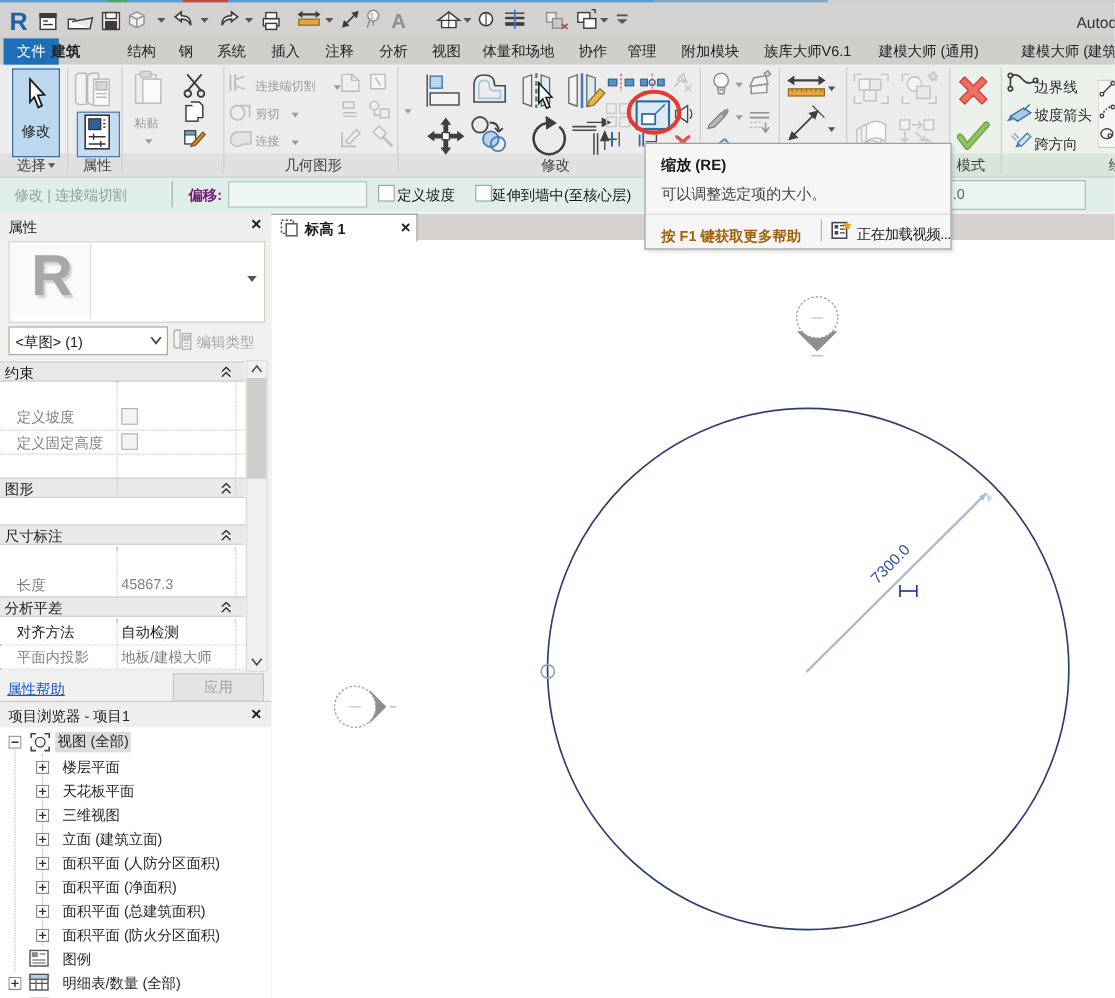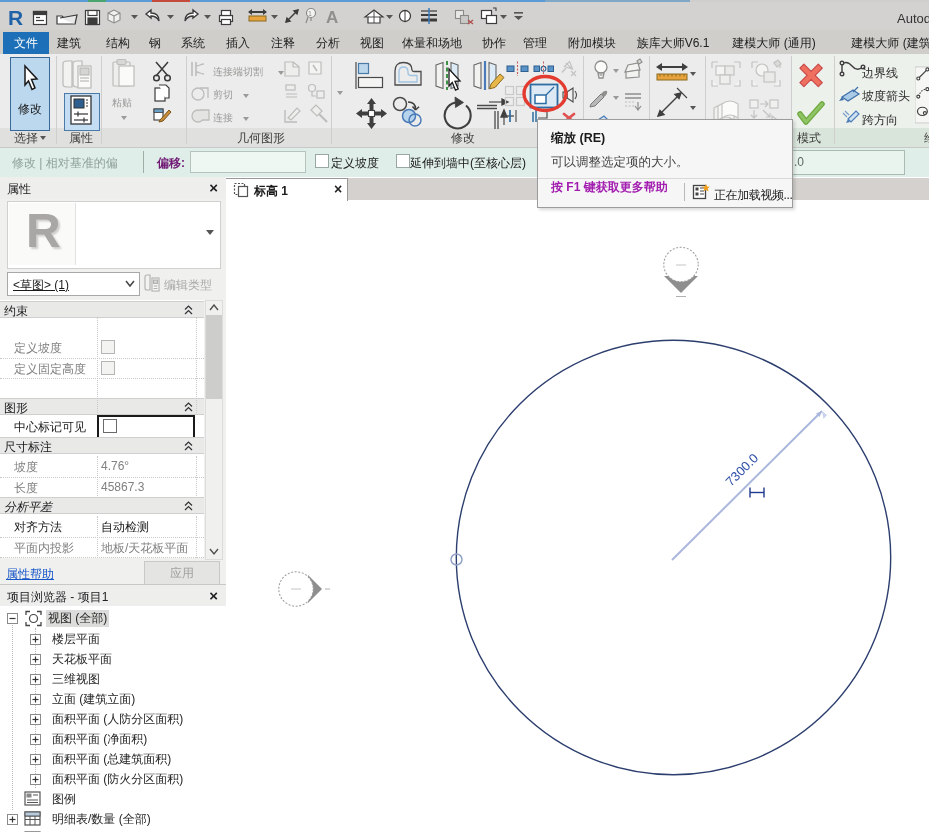--- a/index.html
+++ b/index.html
@@ -154,21 +154,21 @@
 
       <g fill="#555">
         <rect x="514" y="12" width="9" height="1.6"></rect>
         <polygon points="514,16 523,16 518.5,20"></polygon>
       </g>
     </svg>
   </div>
 
   <div class="abs" id="tabs">
     <div id="tabfile">文件</div>
-    <span class="tab" style="left:53px;width:32px;">建筑</span>
+    <span class="tab" style="left:39px;width:32px;font-weight:bold;">建筑</span>
     <span class="tab" style="left:102px;width:32px;">结构</span>
     <span class="tab" style="left:146px;width:18px;">钢</span>
     <span class="tab" style="left:177px;width:32px;">系统</span>
     <span class="tab" style="left:222px;width:32px;">插入</span>
     <span class="tab" style="left:267px;width:32px;">注释</span>
     <span class="tab" style="left:312px;width:32px;">分析</span>
     <span class="tab" style="left:356px;width:32px;">视图</span>
     <span class="tab" style="left:401px;width:62px;">体量和场地</span>
     <span class="tab" style="left:480px;width:28px;">协作</span>
     <span class="tab" style="left:521px;width:28px;">管理</span>
@@ -511,21 +511,21 @@
         <circle cx="4" cy="36" r="1.8" fill="#fff"></circle>
           <circle cx="15" cy="27" r="1.8" fill="#fff"></circle>
         <ellipse cx="9" cy="54" rx="6" ry="5"></ellipse>
         <circle cx="12" cy="56" r="1.8" fill="#fff"></circle>
       </g>
     </svg>
     <div class="rlabel" style="left:920px;width:20px;color:#3d3d3d;">绘</div>
   </div>
 
   <div class="abs" id="optbar">
-    <span class="abs" style="left:12px;top:7px;font-size:12px;color:#8fa39a;">修改 | 相对基准的偏</span>
+    <span class="abs" style="left:12px;top:7px;font-size:12px;color:#8fa39a;">修改 | 连接端切割</span>
     <span class="abs" style="left:143px;top:3px;width:1px;height:22px;background:#9eb0a6;"></span>
     <span class="abs" style="left:157px;top:7px;font-size:12px;color:#701a75;font-weight:bold;">偏移:</span>
     <span class="abs" style="left:190px;top:3px;width:114px;height:20px;background:#eef7f2;border:1px solid #b4c4bc;"></span>
     <span class="abs" style="left:315px;top:6px;width:12px;height:12px;background:#fff;border:1px solid #98a8a0;"></span>
     <span class="abs" style="left:331px;top:7px;font-size:12px;color:#1a1a1a;">定义坡度</span>
     <span class="abs" style="left:396px;top:6px;width:12px;height:12px;background:#fff;border:1px solid #98a8a0;"></span>
     <span class="abs" style="left:410px;top:7px;font-size:12px;color:#1a1a1a;">延伸到墙中(至核心层)</span>
     <span class="abs" style="left:790px;top:2px;width:113px;height:23px;background:#e9f4ee;border:1px solid #aabbb2;"></span>
     <span class="abs" style="left:794px;top:7px;font-size:12px;color:#5a6a62;">.0</span>
   </div>
@@ -538,21 +538,21 @@
       </div>
 
     <div class="abs" style="left:7px;top:24px;width:212px;height:66px;background:#fff;border:1px solid #d0d0cf;">
       <div class="abs" style="left:1px;top:1px;width:66px;height:62px;background:#fafaf9;border-right:1px solid #e0e0df;">
         <span style="position:absolute;left:17px;top:0px;font-size:48px;font-weight:bold;color:#a9a7a5;text-shadow:2px 2px 2px #cfcdcb;">R</span>
       </div>
       <div style="position:absolute;right:6px;top:28px;width:0;height:0;border-left:4.5px solid transparent;border-right:4.5px solid transparent;border-top:5.5px solid #555;"></div>
     </div>
 
     <div class="abs" style="left:7px;top:95px;width:131px;height:22px;background:#fff;border:1px solid #a8a8a6;">
-      <span style="position:absolute;left:5px;top:4px;font-size:12px;color:#1a1a1a;text-decoration:underline;">&lt;草图&gt; (1)</span>
+      <span style="position:absolute;left:5px;top:4px;font-size:12px;color:#1a1a1a;">&lt;草图&gt; (1)</span>
       <svg style="position:absolute;right:4px;top:7px" width="10" height="8">
           <path d="M1 1 L5 6 L9 1" fill="none" stroke="#444" stroke-width="1.5"></path>
         </svg>
     </div>
     <svg class="abs" style="left:143px;top:96px" width="18" height="20" viewBox="0 0 18 20">
       <g stroke="#b0b0ae" fill="#f2f2f0" stroke-width="1.1">
         <path d="M2 4 Q2 2 4 2 L7 2 L7 17 L4 17 Q2 17 2 15 Z"></path>
         <rect x="9" y="5" width="7" height="13" fill="#fafaf8"></rect>
         <rect x="10.5" y="7" width="4" height="3.5" fill="#d5d5d3"></rect>
         <line x1="10.5" y1="13" x2="14.5" y2="13"></line>
@@ -577,55 +577,45 @@
         <span class="plabel">定义固定高度</span>
         <span class="chk" style="left:101px;top:3px;"></span>
         <span class="pline" style="top:19px;"></span>
       </div>
     <div class="prow phead" style="top:221px;height:15px;">
         <span style="position:absolute;left:4px;top:1px;">图形</span>
         <svg style="position:absolute;right:10px;top:3px" width="10" height="10">
           <path d="M1 4.5 L4.5 1 L8 4.5 M1 9 L4.5 5.5 L8 9" fill="none" stroke="#333" stroke-width="1.2"></path>
         </svg>
       </div>
-    <div class="prow" style="top:238px;height:22px;">
-        <span class="plabel" style="color:#1a1a1a;top:4px;">中心标记可见</span>
-      <div style="position:absolute;left:97px;top:0px;width:94px;height:20px;background:#fff;border:2px solid #1a1a1a;"></div>
-      <span class="chk" style="left:103px;top:4px;border-color:#6a6a68;background:#fff;"></span>
-      </div>
     <div class="prow phead" style="top:260px;height:15px;">
         <span style="position:absolute;left:4px;top:1px;">尺寸标注</span>
         <svg style="position:absolute;right:10px;top:3px" width="10" height="10">
           <path d="M1 4.5 L4.5 1 L8 4.5 M1 9 L4.5 5.5 L8 9" fill="none" stroke="#333" stroke-width="1.2"></path>
         </svg>
       </div>
-    <div class="prow" style="top:279px;">
-        <span class="plabel">坡度</span>
-        <span class="pval">4.76°</span>
-        <span class="pline" style="top:20px;"></span>
-      </div>
     <div class="prow" style="top:300px;padding-left:29px;">
         <span class="plabel">长度</span>
         <span class="pval">45867.3</span>
         <span class="pline" style="top:19px;"></span>
       </div>
-    <div class="prow phead" style="top:320px;height:15px;font-style:italic;">
+    <div class="prow phead" style="top:320px;height:15px;">
         <span style="position:absolute;left:4px;top:1px;">分析平差</span>
         <svg style="position:absolute;right:10px;top:3px" width="10" height="10">
           <path d="M1 4.5 L4.5 1 L8 4.5 M1 9 L4.5 5.5 L8 9" fill="none" stroke="#333" stroke-width="1.2"></path>
         </svg>
       </div>
     <div class="prow" style="top:339px;">
         <span class="plabel" style="color:#1a1a1a;">对齐方法</span>
         <span class="pval" style="color:#1a1a1a;">自动检测</span>
         <span class="pline" style="top:20px;"></span>
       </div>
     <div class="prow" style="top:360px;">
         <span class="plabel">平面内投影</span>
-        <span class="pval">地板/天花板平面</span>
+        <span class="pval">地板/建模大师</span>
         <span class="pline" style="top:19px;"></span>
       </div>
     <div class="abs" style="left:97px;top:140px;width:1px;height:98px;border-left:1px dotted #c9c9c8;"></div>
     <div class="abs" style="left:97px;top:279px;width:1px;height:42px;border-left:1px dotted #c9c9c8;"></div>
     <div class="abs" style="left:97px;top:339px;width:1px;height:42px;border-left:1px dotted #c9c9c8;"></div>
     <div class="abs" style="left:196px;top:140px;width:1px;height:98px;border-left:1px dotted #c9c9c8;"></div>
     <div class="abs" style="left:196px;top:279px;width:1px;height:42px;border-left:1px dotted #c9c9c8;"></div>
     <div class="abs" style="left:196px;top:339px;width:1px;height:42px;border-left:1px dotted #c9c9c8;"></div>
 
     <div class="abs" style="left:205px;top:123px;width:16px;height:258px;background:#f0f0ef;border:1px solid #dcdcda;">
@@ -806,21 +796,21 @@
         <line x1="65" y1="389" x2="75" y2="389" stroke="#c4c4c4" stroke-width="1"></line>
         <line x1="99" y1="389" x2="104" y2="389" stroke="#b0b0b0" stroke-width="1"></line>
       </g>
     </svg>
   </div>
 
   <div class="abs" id="tooltip">
     <div style="position:absolute;left:13px;top:10px;font-size:12.5px;color:#1a1a1a;font-weight:bold;">缩放 (RE)</div>
     <div style="position:absolute;left:13px;top:34px;font-size:12.5px;color:#444;">可以调整选定项的大小。</div>
     <div style="position:absolute;left:0px;top:58px;width:254px;height:1px;background:#d8d8d8;"></div>
-    <div style="position:absolute;left:13px;top:59px;font-size:12px;color:#a21caf;font-weight:bold;white-space:nowrap;">按 F1 键获取更多帮助</div>
+    <div style="position:absolute;left:13px;top:69px;font-size:12px;color:#a16207;font-weight:bold;white-space:nowrap;">按 F1 键获取更多帮助</div>
     <div style="position:absolute;left:146px;top:63px;width:1px;height:18px;background:#b8b8b8;"></div>
     <svg style="position:absolute;left:153px;top:62px" width="20" height="20" viewBox="0 0 20 20">
       <rect x="2.5" y="3.5" width="12" height="13" fill="#fff" stroke="#444" stroke-width="1.3"></rect>
       <rect x="4.5" y="5.5" width="3" height="3" fill="#444"></rect>
         <rect x="4.5" y="10.5" width="3" height="3" fill="#444"></rect>
       <path d="M9 6 L13 6 M9 9 L13 9 M9 12 L13 12" stroke="#444" stroke-width="1"></path>
       <path d="M15 2 l1.2 2.4 2.6.4-1.9 1.8.5 2.6-2.4-1.2-2.3 1.2.4-2.6L11.2 4.8l2.6-.4z" fill="#f0a020"></path>
     </svg>
     <div style="position:absolute;left:176px;top:67px;font-size:12px;color:#1a1a1a;white-space:nowrap;letter-spacing:-0.4px;">正在加载视频...</div>
   </div>

